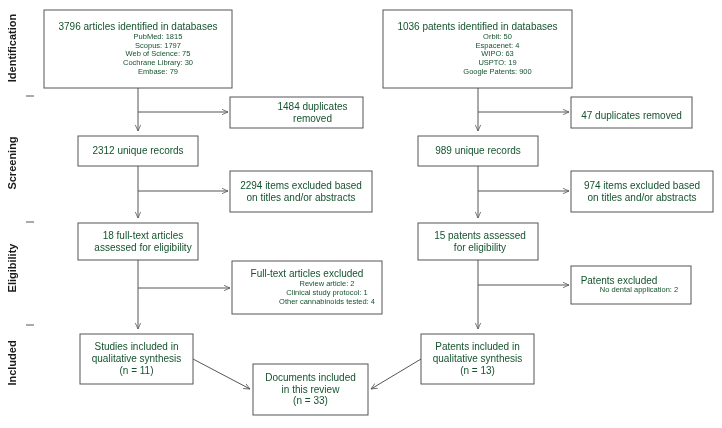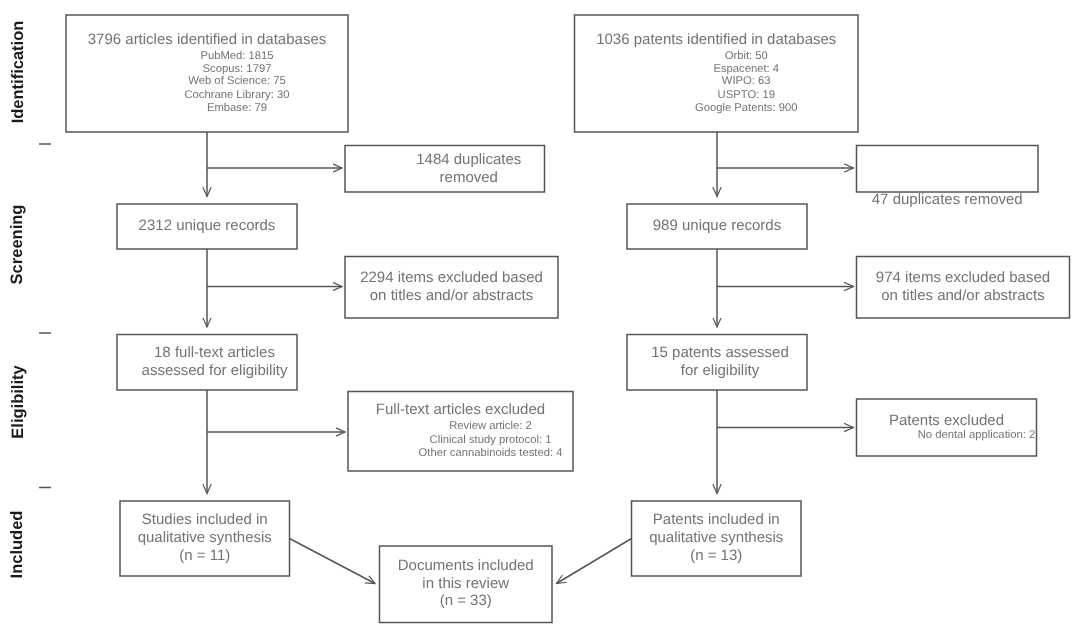--- a/index.html
+++ b/index.html
@@ -35,21 +35,21 @@
     fill: none;
   }
   .box-text {
     position: absolute;
     box-sizing: border-box;
     display: flex;
     flex-direction: column;
     align-items: center;
     justify-content: center;
     text-align: center;
-    color: #737373;
+    color: #14532d;
     line-height: 1.18;
     pointer-events: none;
   }
   .t-main {
     font-size: 10px;
   }
   .t-sub {
     font-size: 7.5px;
     padding-left: 40px;
   }
@@ -153,21 +153,21 @@
     <div class="t-sub">Espacenet: 4</div>
     <div class="t-sub">WIPO: 63</div>
     <div class="t-sub">USPTO: 19</div>
     <div class="t-sub">Google Patents: 900</div>
   </div>
 
   <div class="box-text" style="left:230px; top:97px; width:133px; height:31px;padding-left:32px;">
     <div class="t-main">1484 duplicates removed</div>
   </div>
 
-  <div class="box-text" style="left:571px; top:110px; width:121px; height:48px;text-align:center;">
+  <div class="box-text" style="left:571px; top:92px; width:121px; height:48px;text-align:center;">
     <div class="t-main">47 duplicates removed</div>
   </div>
 
   <div class="box-text" style="left:78px; top:136px; width:120px; height:30px;">
     <div class="t-main">2312 unique records</div>
   </div>
 
   <div class="box-text" style="left:418px; top:136px; width:120px; height:30px;">
     <div class="t-main">989 unique records</div>
   </div>
@@ -192,21 +192,21 @@
 for eligibility</div>
   </div>
 
   <div class="box-text" style="left:232px; top:261px; width:150px; height:53px;">
     <div class="t-main">Full-text articles excluded</div>
     <div class="t-sub">Review article: 2</div>
     <div class="t-sub">Clinical study protocol: 1</div>
     <div class="t-sub">Other cannabinoids tested: 4</div>
   </div>
 
-  <div class="box-text" style="left:571px; top:266px; width:120px; height:38px;">
+  <div class="box-text" style="left:559px; top:266px; width:120px; height:38px;">
     <div class="t-main">Patents excluded</div>
     <div class="t-sub">No dental application: 2</div>
   </div>
 
   <div class="box-text" style="left:80px; top:334px; width:113px; height:50px;">
     <div class="t-main" style="white-space:pre-line;">Studies included in
 qualitative synthesis
 (n = 11)</div>
   </div>
 

